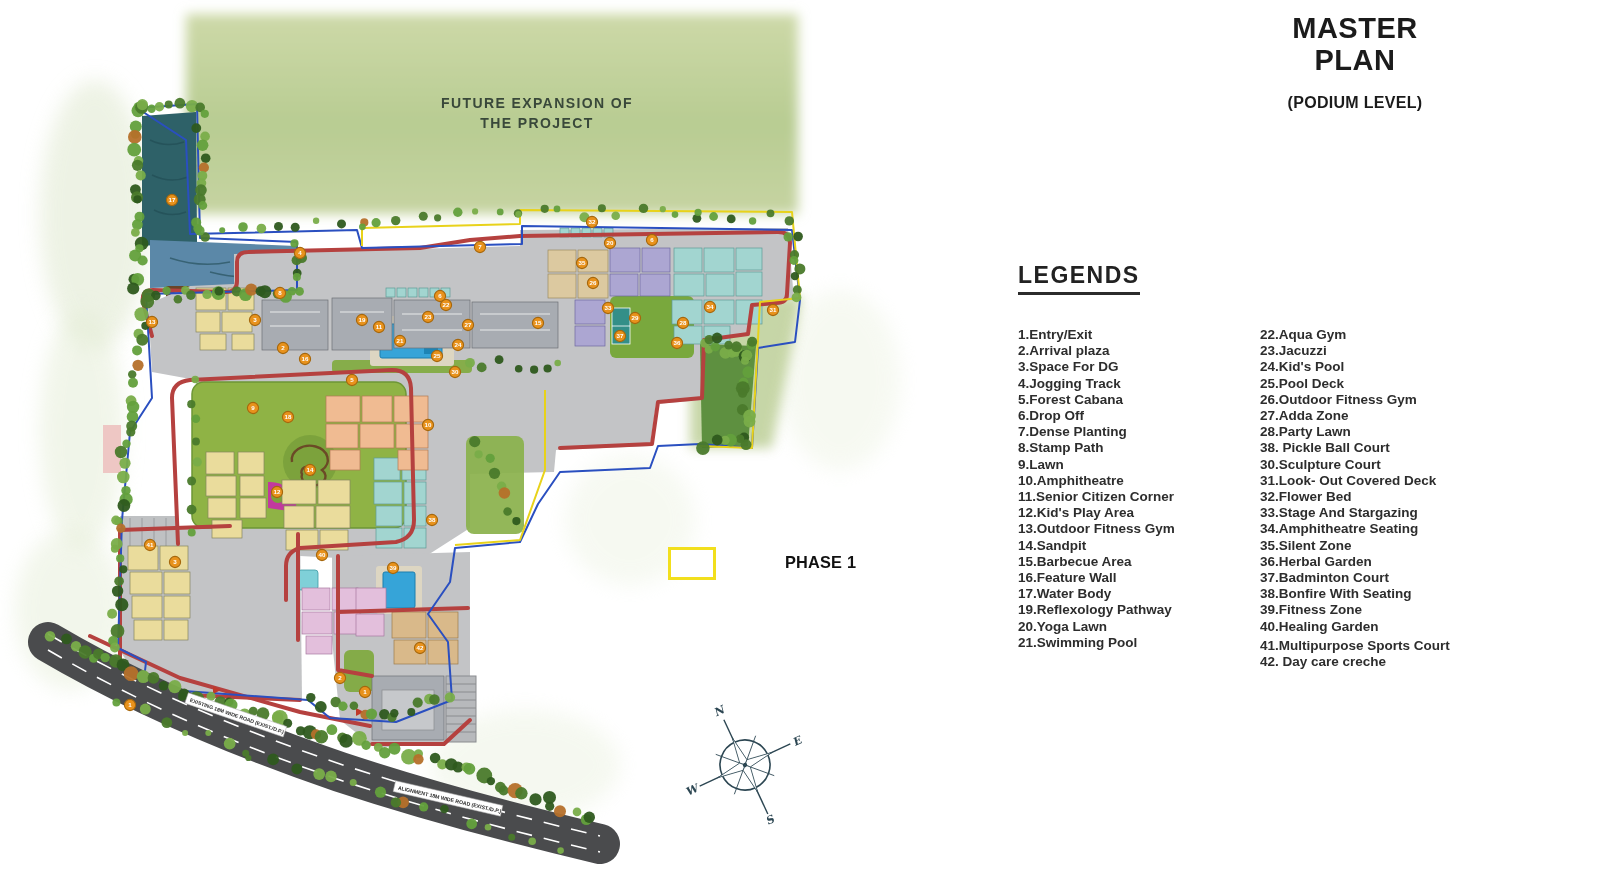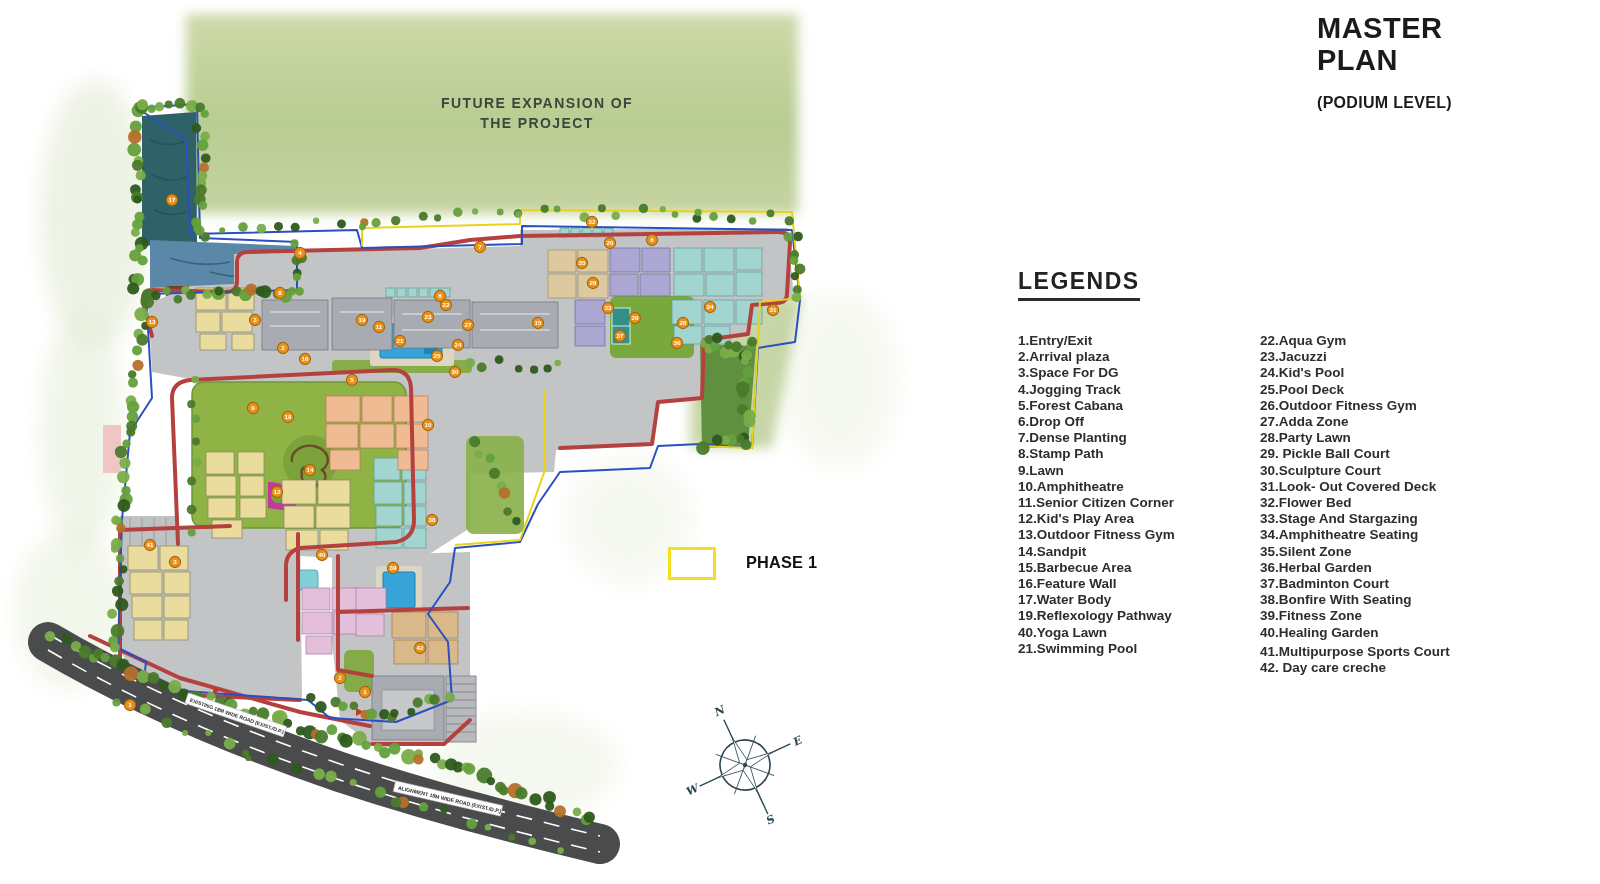--- a/index.html
+++ b/index.html
@@ -1,34 +1,34 @@
 <!DOCTYPE html>
 <html><head>
 <meta charset="utf-8">
 <style>
   html,body{margin:0;padding:0;background:#ffffff;}
   .page{position:relative;width:1600px;height:884px;background:#fff;overflow:hidden;
         font-family:"Liberation Sans",sans-serif;color:#222;}
   
-  .title-block{position:absolute;left:1317px;top:12px;width:210px;text-align:left;}
+  .title-block{position:absolute;left:1250px;top:12px;width:210px;text-align:center;}
   .title-block .t1{font-size:29px;font-weight:800;letter-spacing:.5px;color:#1b1b1b;line-height:32px;}
   .title-block .t2{font-size:16px;font-weight:700;color:#1b1b1b;margin-top:18px;letter-spacing:.3px;}
   
   .legends{position:absolute;left:1018px;top:262px;}
-  .legends h2{margin:6px 0 16px 0;display:inline-block;font-size:23px;font-weight:800;
+  .legends h2{margin:0 0 16px 0;display:inline-block;font-size:23px;font-weight:800;
               letter-spacing:1.5px;color:#222;border-bottom:3px solid #2b2b2b;padding-bottom:3px;}
   .legend-cols{display:flex;gap:14px;margin-top:16px;}
   .legend-cols ul{list-style:none;margin:0;padding:0;}
   .legend-cols ul.c1{width:228px;}
   .legend-cols ul.c2{width:250px;}
   .legend-cols li{font-size:13.5px;line-height:16.2px;font-weight:600;color:#2d2d2d;white-space:pre-line;}
   .legend-cols ul.c2 li:nth-child(20){margin-top:3px;}
   
   .phase-legend{position:absolute;left:668px;top:548px;}
-  .phase-row{display:flex;align-items:center;height:30px;margin-bottom:22px;}
+  .phase-row{display:flex;align-items:center;height:30px;margin-bottom:22px;gap:39px;}
   .swatch{width:42px;height:27px;background:#fff;border:3.5px solid #ccc;}
   .phase-label{margin-left:30px;font-size:17px;font-weight:800;color:#111;letter-spacing:.2px;
                transform:scaleX(.96);transform-origin:left;}
   
   .compass{position:absolute;left:678px;top:693px;}
   .compass text{font-family:"DejaVu Serif",serif;font-style:italic;font-weight:bold;
                 font-size:11px;fill:#2c4652;}
   
   .map{position:absolute;left:0;top:0;}
   .map text.fut{font-size:14px;font-weight:700;letter-spacing:1.4px;fill:#39483a;
@@ -819,32 +819,32 @@
           <li>9.Lawn</li>
           <li>10.Amphitheatre</li>
           <li>11.Senior Citizen Corner</li>
           <li>12.Kid's Play Area</li>
           <li>13.Outdoor Fitness Gym</li>
           <li>14.Sandpit</li>
           <li>15.Barbecue Area</li>
           <li>16.Feature Wall</li>
           <li>17.Water Body</li>
           <li>19.Reflexology Pathway</li>
-          <li>40.Yoga Lawn</li>
+          <li>20.Yoga Lawn</li>
           <li>21.Swimming Pool</li>
         </ul>
       <ul class="c2" id="legend-col2">
           <li>22.Aqua Gym</li>
           <li>23.Jacuzzi</li>
           <li>24.Kid's Pool</li>
           <li>25.Pool Deck</li>
           <li>26.Outdoor Fitness Gym</li>
           <li>27.Adda Zone</li>
           <li>28.Party Lawn</li>
-          <li>29. Pickle Ball Court</li>
+          <li>38. Pickle Ball Court</li>
           <li>30.Sculpture Court</li>
           <li>31.Look- Out Covered Deck</li>
           <li>32.Flower Bed</li>
           <li>33.Stage And Stargazing</li>
           <li>34.Amphitheatre Seating</li>
           <li>35.Silent Zone</li>
           <li>36.Herbal Garden</li>
           <li>37.Badminton Court</li>
           <li>38.Bonfire With Seating</li>
           <li>39.Fitness Zone</li>

